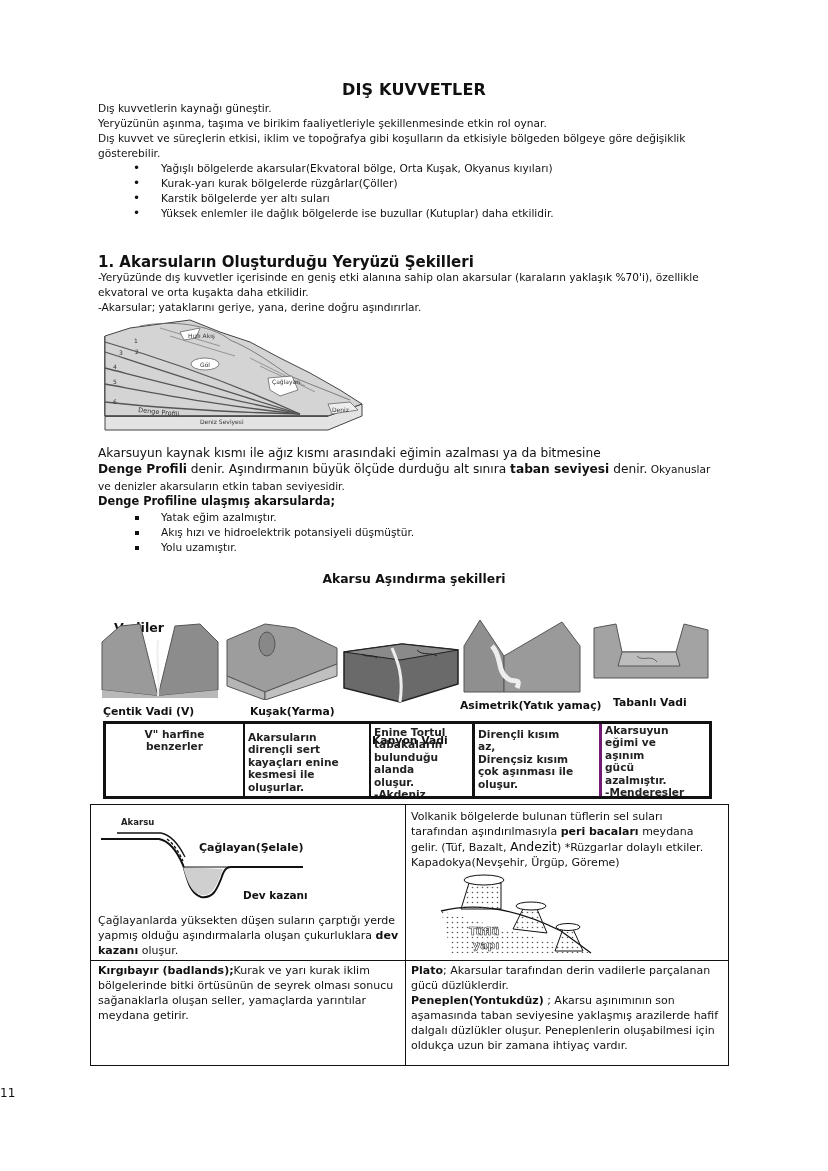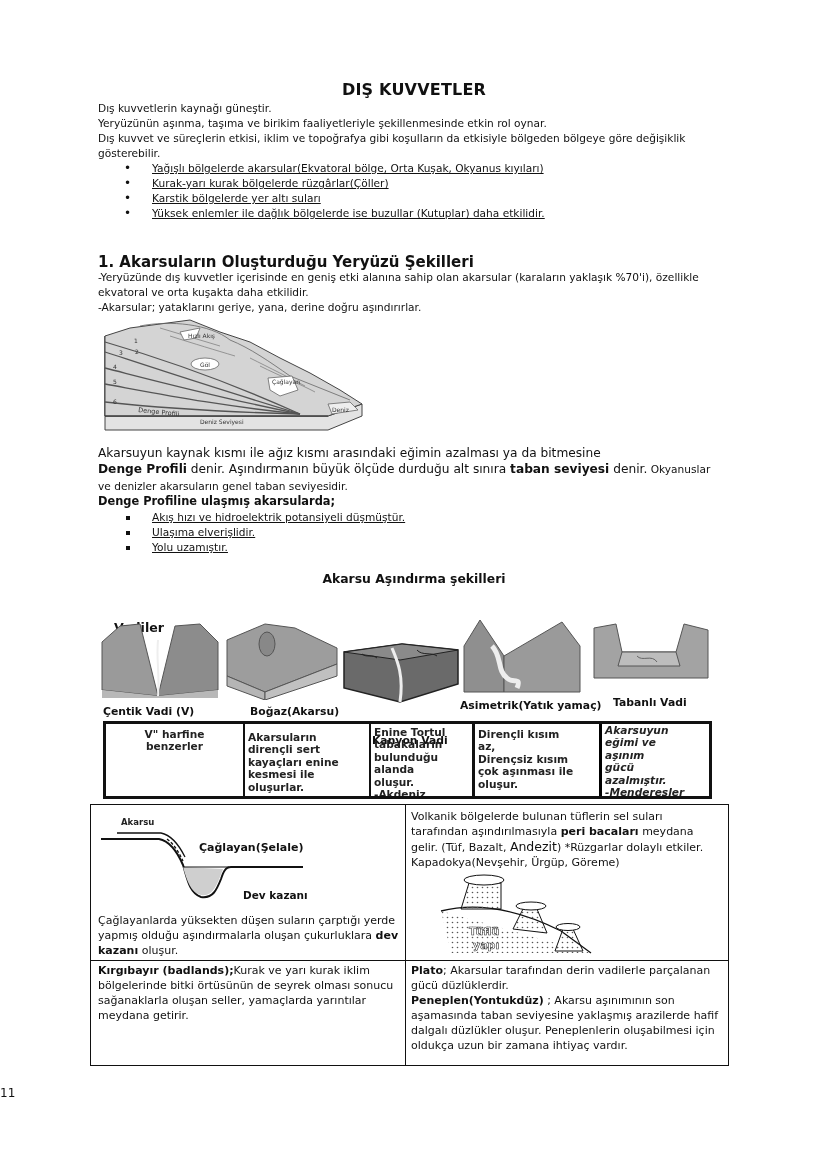--- a/index.html
+++ b/index.html
@@ -1,31 +1,31 @@
 <!DOCTYPE html>
 <html><head>
 <meta charset="utf-8">
 <style>
   html,body{margin:0;padding:0;background:#fff;}
   body{width:828px;height:1171px;position:relative;overflow:hidden;font-family:"DejaVu Sans",sans-serif;color:#111;}
   .page{position:absolute;left:0;top:0;width:828px;height:1171px;padding-left:36px;}
   .title{position:absolute;left:0;width:828px;top:80px;text-align:center;font-weight:bold;font-size:16px;letter-spacing:0.2px;}
   .p{position:absolute;left:98px;font-size:10.6px;line-height:15px;white-space:nowrap;}
-  .ul{position:absolute;left:124px;margin:0;padding:0;list-style:none;font-size:10.6px;line-height:15px;text-decoration:underline;}
+  .ul{position:absolute;left:133px;margin:0;padding:0;list-style:none;font-size:10.6px;line-height:15px;}
   .ul li{position:relative;padding-left:28px;white-space:nowrap;}
   .ul.disc li::before{content:"•";position:absolute;left:0;top:0;font-size:12px;}
   .ul.sq li::before{content:"";position:absolute;left:2px;top:6px;width:4px;height:4px;background:#111;}
   .h2{position:absolute;left:98px;font-weight:bold;font-size:15px;}
   .b{font-weight:bold;}
   .big{font-size:12.4px;}
   svg{position:absolute;display:block;}
   .vlabel{position:absolute;font-weight:bold;font-size:10.8px;white-space:nowrap;font-family:"DejaVu Sans",sans-serif;}
   .vtable{position:absolute;left:103px;top:721px;width:609px;height:78px;border:3px solid #111;box-sizing:border-box;display:flex;}
   .vcell{box-sizing:border-box;border-right:2px solid #111;padding:2px 3px;font-weight:bold;font-size:10.6px;line-height:12.4px;color:#222;overflow:hidden;}
-  .vcell:last-child{border-right:none;font-style:italic;}
+  .vcell:last-child{border-right:none;}
   .vcell span{display:block;white-space:nowrap;}
   .grid{position:absolute;left:90px;top:804px;width:639px;height:262px;border:1px solid #111;box-sizing:border-box;}
   .grid .vline{position:absolute;left:314px;top:0;width:1px;height:100%;background:#111;}
   .grid .hline{position:absolute;left:0;top:155px;width:100%;height:1px;background:#111;}
   .cell-text{position:absolute;font-size:10.6px;line-height:15px;}
   .cell-text span.line{display:block;white-space:nowrap;}
   .pageno{position:absolute;left:0;width:828px;top:1086px;text-align:left;font-size:12px;}
 </style>
 </head>
 <body>
@@ -76,25 +76,25 @@
     <text x="19" y="37" font-size="6" fill="#333" font-family="DejaVu Sans">3</text>
     <text x="13" y="51" font-size="6" fill="#333" font-family="DejaVu Sans">4</text>
     <text x="13" y="66" font-size="6" fill="#333" font-family="DejaVu Sans">5</text>
     <text x="13" y="86" font-size="6" fill="#333" font-family="DejaVu Sans">6</text>
   </svg>
 
   <div class="p big" style="top:446px;font-size:12.2px;">Akarsuyun kaynak kısmı ile ağız kısmı arasındaki eğimin azalması ya da bitmesine</div>
   <div class="p" style="top:462px;font-size:12.2px;">
     <span class="b">Denge Profili</span><span> denir. Aşındırmanın büyük ölçüde durduğu alt sınıra </span><span class="b">taban seviyesi</span><span> denir.</span><span style="font-size:10.6px"> Okyanuslar</span>
   </div>
-  <div class="p" style="top:479px">ve denizler akarsuların genel taban seviyesidir.</div>
+  <div class="p" style="top:479px">ve denizler akarsuların etkin taban seviyesidir.</div>
   <div class="p b" style="top:494px;font-size:11.4px;">Denge Profiline ulaşmış akarsularda;</div>
   <ul class="ul sq" style="top:510px">
+    <li>Yatak eğim azalmıştır.</li>
     <li>Akış hızı ve hidroelektrik potansiyeli düşmüştür.</li>
-    <li>Ulaşıma elverişlidir.</li>
     <li>Yolu uzamıştır.</li>
   </ul>
 
   <div class="h2" style="top:571px;left:0;width:828px;text-align:center;font-size:12.4px;">Akarsu Aşındırma şekilleri</div>
   <div class="h2" style="top:620px;font-size:12.6px;margin-left:16px;">Vadiler</div>
 
   <svg style="left:100px;top:620px" width="120" height="80" viewBox="0 0 120 80">
     <polygon points="2,22 20,6 40,4 58,76 2,70" fill="#9a9a9a" stroke="#555"></polygon>
     <polygon points="58,76 75,6 100,4 118,22 118,70" fill="#8c8c8c" stroke="#555"></polygon>
     <polygon points="2,70 58,76 118,70 118,78 2,78" fill="#b8b8b8"></polygon>
@@ -117,21 +117,21 @@
     <polygon points="42,40 100,6 118,30 118,76 42,76" fill="#9a9a9a" stroke="#555"></polygon>
     <path d="M30,30 C40,40 35,55 45,62 C50,68 60,60 55,72" stroke="#eee" stroke-width="5" fill="none"></path>
   </svg>
   <svg style="left:592px;top:622px" width="118" height="66" viewBox="0 0 118 66">
     <polygon points="2,6 24,2 30,30 84,30 92,2 116,8 116,56 2,56" fill="#a3a3a3" stroke="#555"></polygon>
     <polygon points="30,30 84,30 88,44 26,44" fill="#bdbdbd" stroke="#555"></polygon>
     <path d="M45,34 C50,40 60,32 65,40" stroke="#666" fill="none"></path>
   </svg>
 
   <div class="vlabel" style="left:103px;top:705px">Çentik Vadi (V)</div>
-  <div class="vlabel" style="left:250px;top:705px">Boğaz(Akarsu)</div>
+  <div class="vlabel" style="left:250px;top:705px">Kuşak(Yarma)</div>
   <div class="vlabel" style="left:372px;top:734px">Kanyon Vadi</div>
   <div class="vlabel" style="left:460px;top:699px">Asimetrik(Yatık yamaç)</div>
   <div class="vlabel" style="left:613px;top:696px">Tabanlı Vadi</div>
 
   <div class="vtable">
     <div class="vcell" style="width:139px;text-align:center;padding-top:4px;">
       <span>V" harfine</span>
       <span>benzerler</span>
     </div>
     <div class="vcell" style="width:126px;padding-top:7px;">
@@ -142,21 +142,21 @@
       <span>oluşurlar.</span>
     </div>
     <div class="vcell" style="width:103px;">
       <span>Enine Tortul</span>
       <span>tabakaların</span>
       <span>bulunduğu</span>
       <span>alanda</span>
       <span>oluşur.</span>
       <span> -Akdeniz</span>
     </div>
-    <div class="vcell" style="width:128px;border-right:3px solid #000000;border-left:1px solid #111;padding-top:4px;">
+    <div class="vcell" style="width:128px;border-right:3px solid #701a75;border-left:1px solid #111;padding-top:4px;">
       <span>Dirençli kısım</span>
       <span>az,</span>
       <span>Dirençsiz kısım</span>
       <span>çok aşınması ile</span>
       <span>oluşur.</span>
     </div>
     <div class="vcell" style="flex:1;padding-top:0;">
       <span>Akarsuyun</span>
       <span>eğimi ve</span>
       <span>aşınım</span>

